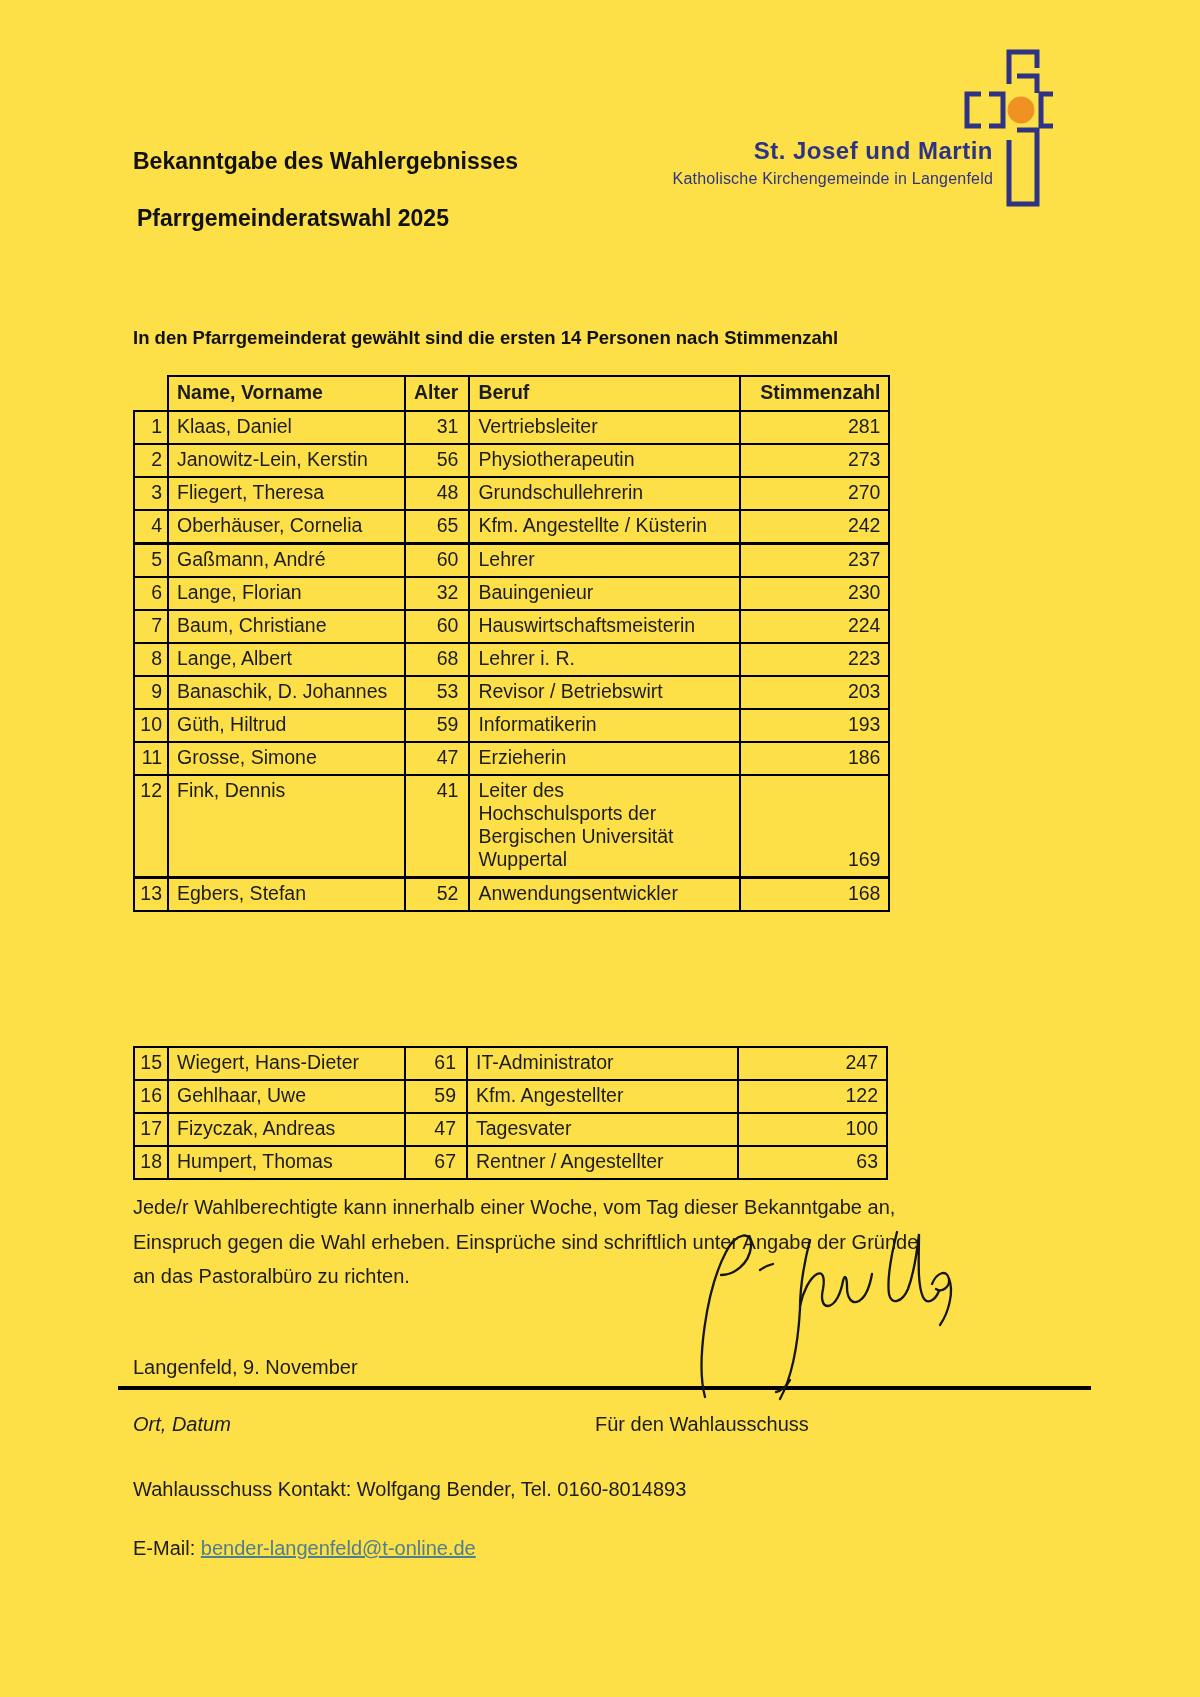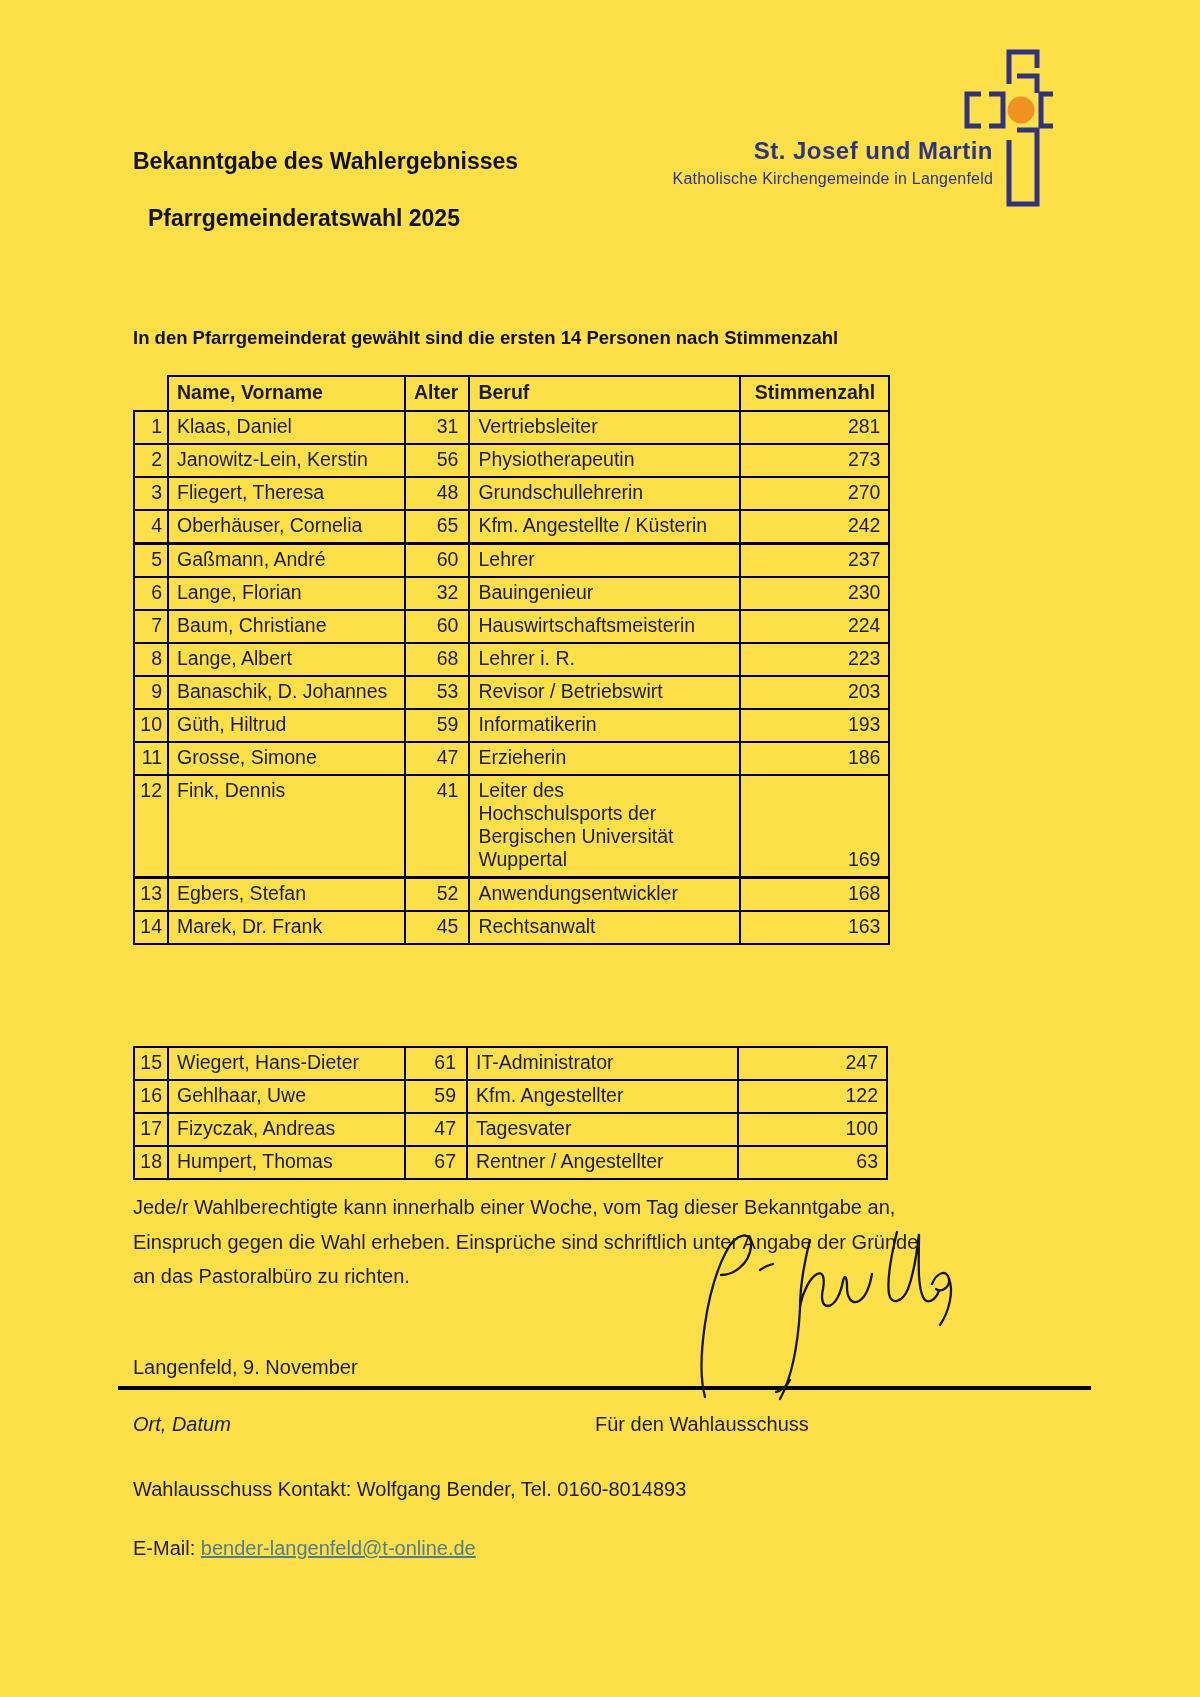--- a/index.html
+++ b/index.html
@@ -8,21 +8,21 @@
     width:1200px;
     height:1697px;
     background:#fde047;
     font-family:"Liberation Sans","DejaVu Sans",sans-serif;
     color:#1c1c1c;
     overflow:hidden;
   }
   .abs{position:absolute;}
   .title{font-size:23px;font-weight:bold;color:#111;}
   #title1{left:133px;top:148px;}
-  #title2{left:148px;top:205px;}
+  #title2{left:137px;top:205px;}
 
   
   #logo-text{left:640px;top:138px;width:353px;text-align:right;color:#2e3384;}
   #logo-name{font-size:24px;font-weight:bold;letter-spacing:0.5px;line-height:26px;}
   #logo-sub{font-size:16px;letter-spacing:0.2px;margin-top:6px;}
   #logo-cross{left:953px;top:38px;}
 
   
   #intro{left:133px;top:327px;font-size:18.5px;font-weight:bold;color:#111;}
 
@@ -49,21 +49,21 @@
     padding-top:4px;
   }
   col.c-num{width:34px;}
   col.c-name{width:237px;}
   col.c-age{width:62px;}
   col.c-job{width:271px;}
   col.c-votes{width:149px;}
   table.results td.num{text-align:right;padding-right:5px;padding-left:2px;}
   table.results td.age,table.results th.age{text-align:right;padding-right:10px;}
   table.results td.votes,table.results th.votes{text-align:right;}
-  table.results th.votes{text-align:center;padding-left:8px;}
+  table.results th.votes{text-align:right;padding-left:8px;}
   table.results td.votes{vertical-align:bottom;}
   table.results td.job{white-space:pre-line;}
   th.ghost,td.ghost{border:none !important;background:transparent;}
   #table1{left:133px;top:375px;}
   #table2{left:133px;top:1046px;}
   
   #table1 tbody tr:nth-child(5) td{border-top-width:3px;}
   #table1 tbody tr:nth-child(13) td{border-top-width:3px;}
 
   
@@ -214,27 +214,20 @@
 Wuppertal</td>
           <td class="votes">169</td>
         </tr>
         <tr>
           <td class="num">13</td>
           <td class="name">Egbers, Stefan</td>
           <td class="age">52</td>
           <td class="job">Anwendungsentwickler</td>
           <td class="votes">168</td>
         </tr>
-        <tr>
-          <td class="num">14</td>
-          <td class="name">Marek, Dr. Frank</td>
-          <td class="age">45</td>
-          <td class="job">Rechtsanwalt</td>
-          <td class="votes">163</td>
-        </tr>
       </tbody>
   </table>
 
   <table id="table2" class="abs results">
     <colgroup>
       <col class="c-num">
         <col class="c-name">
         <col class="c-age">
         <col class="c-job">
         <col class="c-votes">

